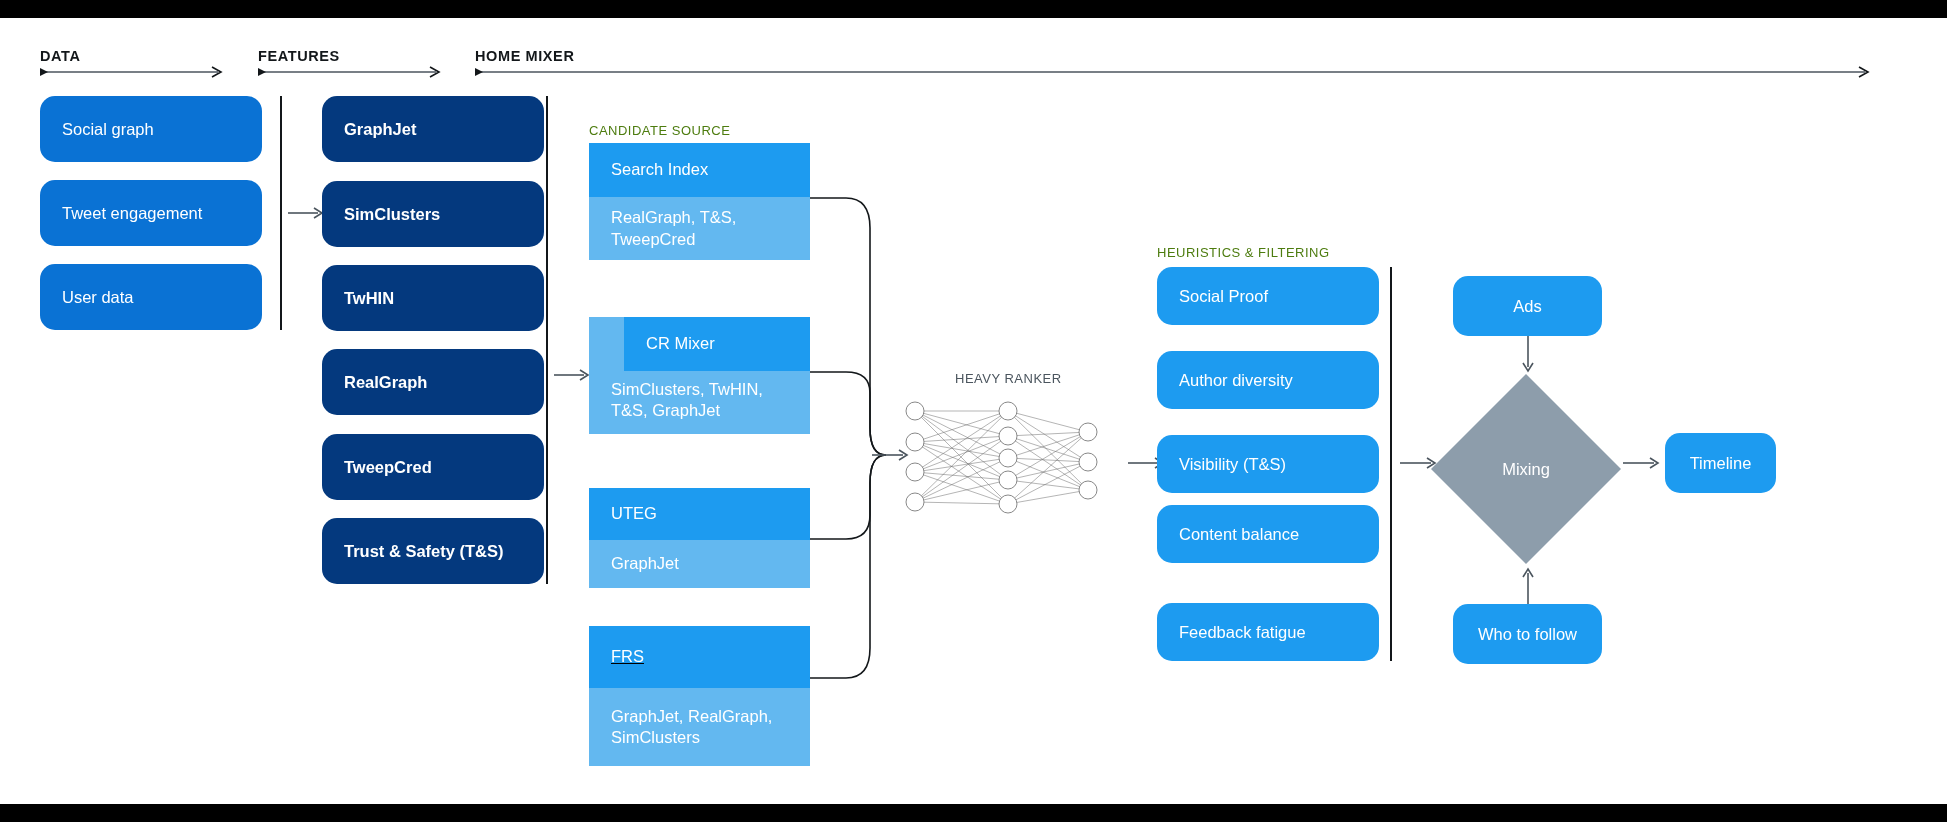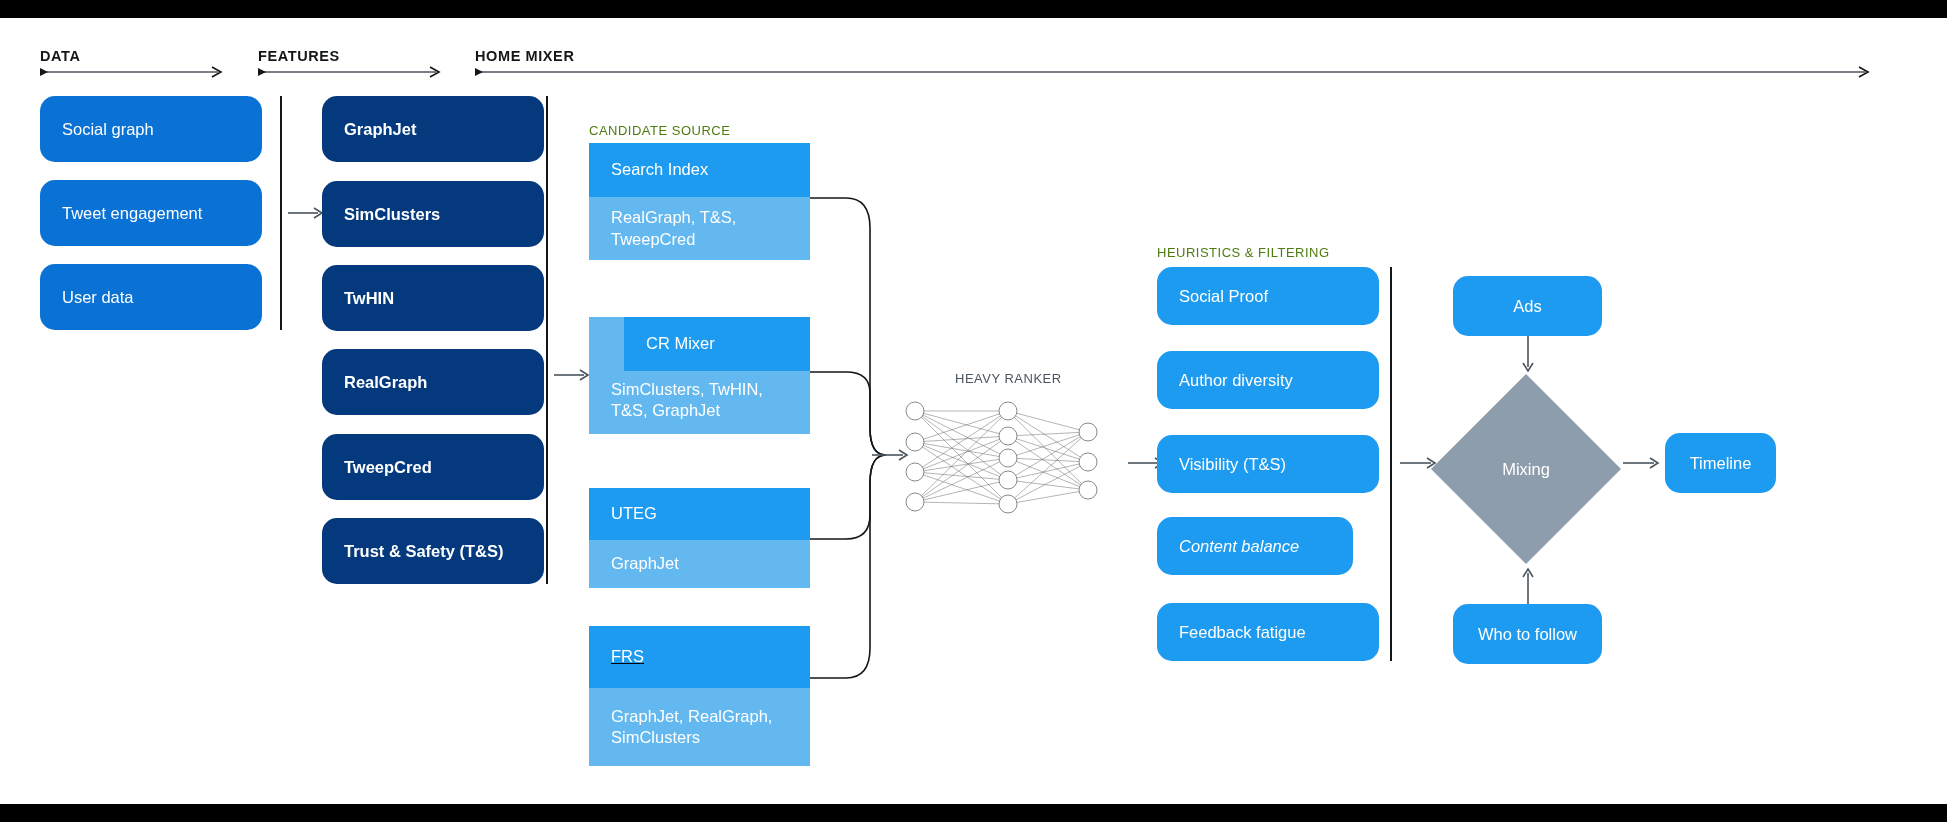--- a/index.html
+++ b/index.html
@@ -334,21 +334,21 @@
 
     <div class="box box-heuristic" style="left:1157px; top:249px; width:222px; height:58px;">
       <span>Social Proof</span>
     </div>
     <div class="box box-heuristic" style="left:1157px; top:333px; width:222px; height:58px;">
       <span>Author diversity</span>
     </div>
     <div class="box box-heuristic" style="left:1157px; top:417px; width:222px; height:58px;">
       <span>Visibility (T&amp;S)</span>
     </div>
-    <div class="box box-heuristic" style="left:1157px; top:499px; width:196px; height:58px;font-style:italic;">
+    <div class="box box-heuristic" style="left:1157px; top:487px; width:222px; height:58px;">
       <span>Content balance</span>
     </div>
     <div class="box box-heuristic" style="left:1157px; top:585px; width:222px; height:58px;">
       <span>Feedback fatigue</span>
     </div>
 
     <div class="vrule" style="left:1390px; top:249px; height:394px;"></div>
 
     <svg class="abs" style="left:1400px; top:438px;" width="40" height="14">
       <line x1="0" y1="7" x2="31" y2="7" stroke="#4b555e" stroke-width="1.6"></line>

